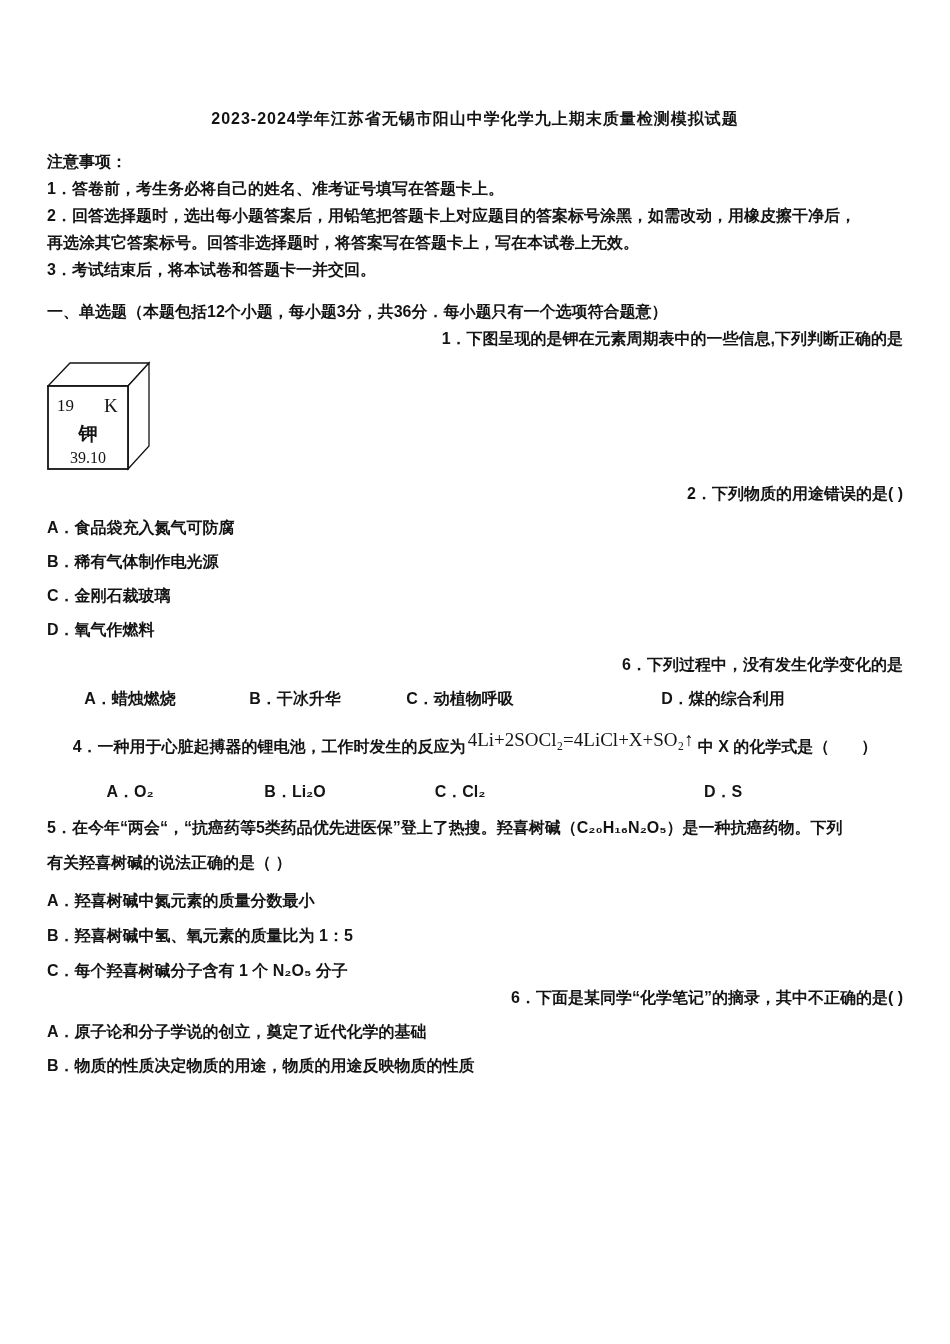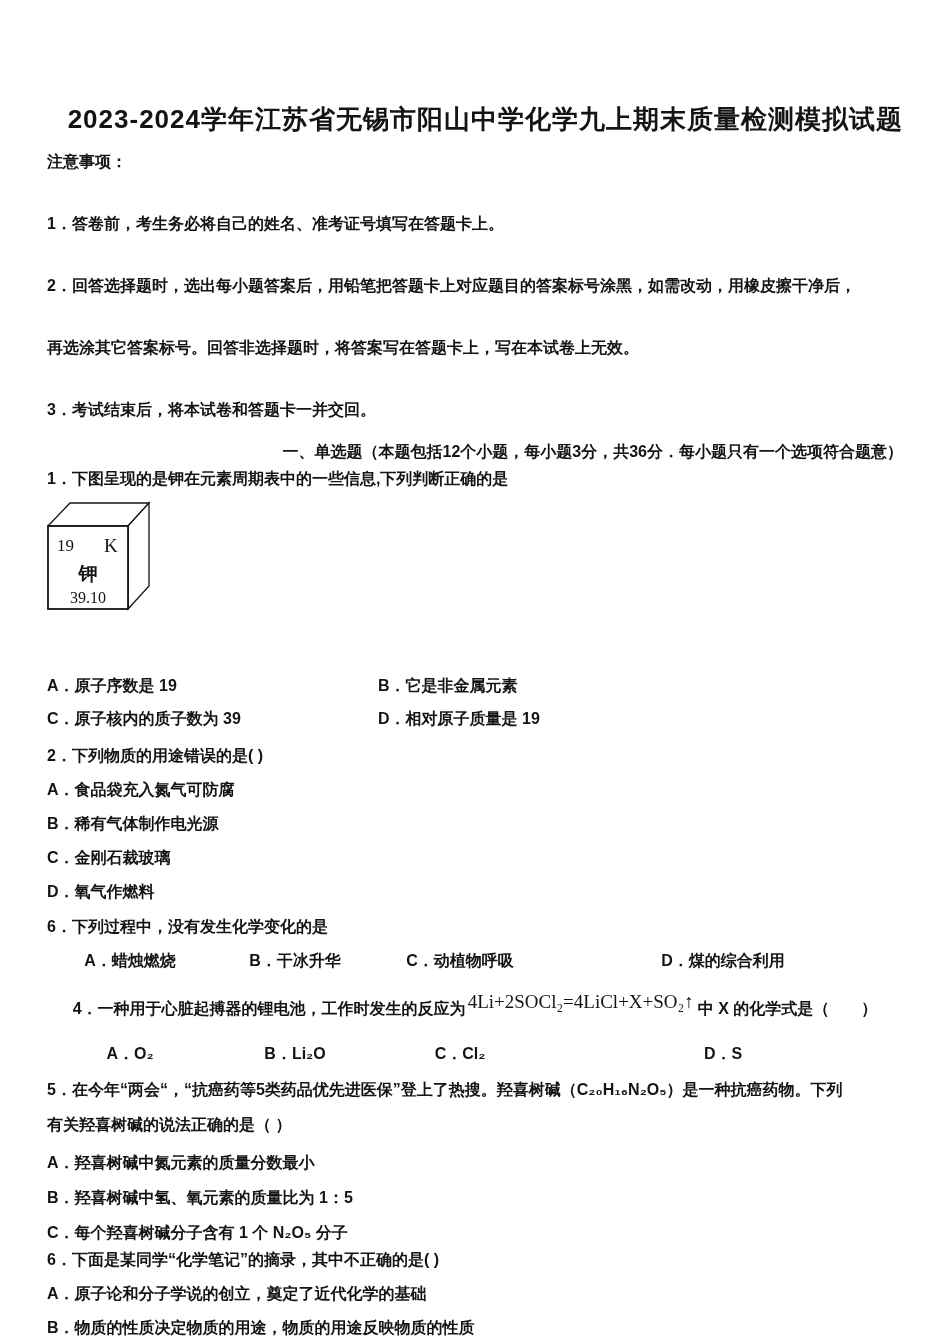--- a/index.html
+++ b/index.html
@@ -4,26 +4,26 @@
 <style>
   html,body{margin:0;padding:0;}
   body{
     width:950px;height:1344px;background:#ffffff;color:#141414;
     font-family:"Liberation Sans","DejaVu Sans",sans-serif;
     -webkit-font-smoothing:antialiased;
   }
   .page{position:relative;width:950px;height:1344px;overflow:hidden;background:#ffffff;}
   .content{padding:104px 47px 0 47px;font-weight:bold;font-size:16px;}
   .title{
-    text-align:right;font-size:26px;font-weight:bold;line-height:30px;letter-spacing:1px;
+    text-align:center;font-size:16px;font-weight:bold;line-height:30px;letter-spacing:1px;
   }
   .notice-heading{margin-top:14px;line-height:27px;}
-  .notice-line{line-height:27px;margin-top:35px;}
-  .section-heading{margin-top:15px;line-height:27px;text-align:right;}
-  .stem{line-height:27px;}
+  .notice-line{line-height:27px;}
+  .section-heading{margin-top:15px;line-height:27px;}
+  .stem{line-height:27px;text-align:right;}
   .stem-q1{margin-top:0;}
   .cube-wrap{margin-top:8px;height:110px;}
   .q1-options{display:grid;grid-template-columns:331px 1fr;row-gap:6px;margin-top:62px;}
   .q1-options div{line-height:27px;}
   .opt-line{line-height:27px;margin-top:7px;}
   .opt-row{display:grid;grid-template-columns:166px 164px 166px 1fr;margin-top:7px;text-align:center;}
   .opt-row div{line-height:27px;}
   .mt10{margin-top:10px;}
   .mt8{margin-top:8px;}
   .mt7{margin-top:0;}
@@ -65,26 +65,20 @@
         <polygon points="1,26 23,3 102,3 81,26" fill="#ffffff" stroke="#141414" stroke-width="1.3"></polygon>
         <polygon points="81,26 102,3 102,86 81,109" fill="#ffffff" stroke="#141414" stroke-width="1.3"></polygon>
         <rect x="1" y="26" width="80" height="83" fill="#ffffff" stroke="#141414" stroke-width="1.8"></rect>
         <text x="10" y="51" font-size="17" fill="#141414" class="svg-serif">19</text>
         <text x="57" y="52" font-size="19" fill="#141414" class="svg-serif">K</text>
         <text x="41" y="80" font-size="19" fill="#141414" text-anchor="middle" class="svg-sans">钾</text>
         <text x="41" y="103" font-size="16" fill="#141414" text-anchor="middle" class="svg-serif">39.10</text>
       </svg>
     </div>
 
-    <div class="q1-options">
-      <div>A．原子序数是 19</div>
-      <div>B．它是非金属元素</div>
-      <div>C．原子核内的质子数为 39</div>
-      <div>D．相对原子质量是 19</div>
-    </div>
 
     <div class="stem mt10">2．下列物质的用途错误的是( )</div>
     <div class="opt-line">A．食品袋充入氮气可防腐</div>
     <div class="opt-line">B．稀有气体制作电光源</div>
     <div class="opt-line">C．金刚石裁玻璃</div>
     <div class="opt-line">D．氧气作燃料</div>
 
     <div class="stem mt8">6．下列过程中，没有发生化学变化的是</div>
     <div class="opt-row">
       <div>A．蜡烛燃烧</div>

